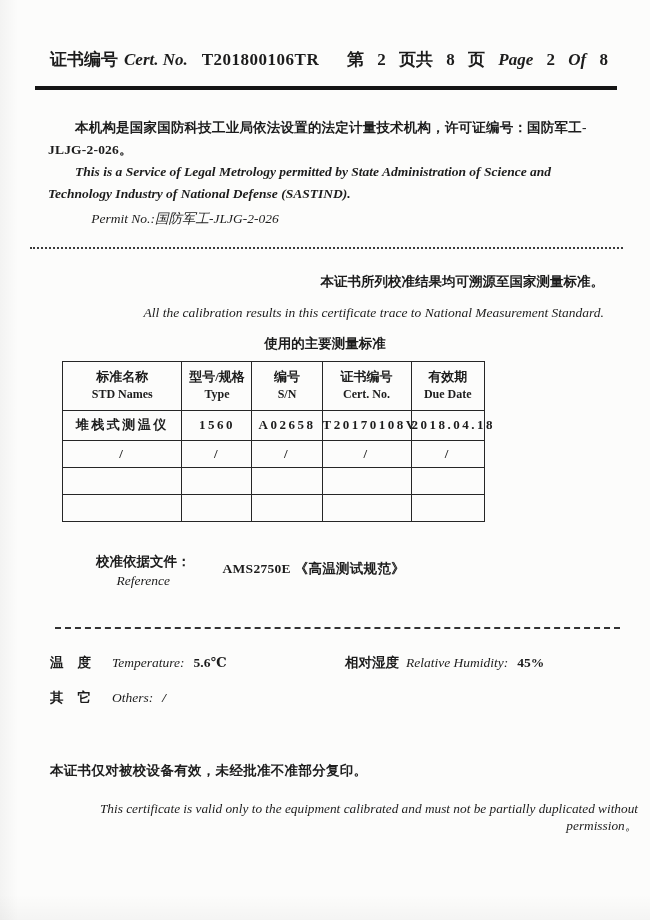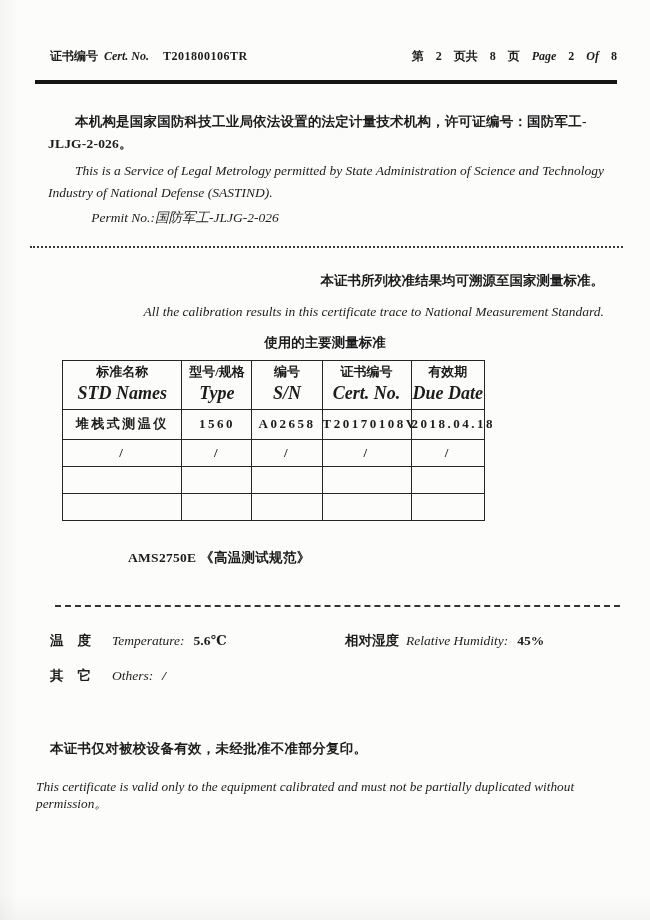--- a/index.html
+++ b/index.html
@@ -21,37 +21,37 @@
 
   .zh { font-family: "Liberation Serif", "DejaVu Sans", sans-serif; }
   .en-it { font-style: italic; font-family: "Liberation Serif", "DejaVu Serif", serif; }
   .b { font-weight: bold; }
 
   
   .header-row {
     display: flex;
     justify-content: space-between;
     align-items: flex-end;
-    margin: 48px 33px 0 50px;
-    font-size: 12px;
+    margin: 48px 42px 0 50px;
+    font-size: 17px;
   }
   .header-left > span { margin-right: 6px; }
   .header-left .cert-number { letter-spacing: 0.5px; margin-left: 8px; }
   .header-right > span { margin-left: 9px; }
 
   .rule-thick {
     margin: 15px 33px 0 35px;
     height: 3.5px;
     background: #151515;
   }
 
   
   .intro { margin: 27px 46px 0 48px; line-height: 1.65; }
   .intro .p-zh { text-indent: 2em; font-weight: 600; letter-spacing: 0.2px; }
-  .intro .p-en { text-indent: 2em; margin-top: 5px; line-height: 1.6; }
+  .intro .p-en { text-indent: 2em; line-height: 1.6; font-weight: bold; }
   .intro .p-permit { text-indent: 3.2em; margin-top: 4px; }
 
   .rule-dotted {
     margin: 17px 27px 0 30px;
     border-top: 2.5px dotted #3a3a3a;
   }
 
   
   .trace { margin: 23px 46px 0 52px; line-height: 1.5; text-align: right; }
   .trace .p-zh { font-weight: 600; }
@@ -67,21 +67,21 @@
     border-collapse: collapse;
     table-layout: fixed;
     font-size: 13px;
   }
   .std-table th, .std-table td {
     border: 1.6px solid #262626;
     text-align: center;
     vertical-align: middle;
   }
   .std-table th { height: 49px; font-weight: 600; line-height: 1.4; }
-  .std-table th .c-en { font-weight: bold; font-style: italic; font-size: 18px; }
+  .std-table th .c-en { font-weight: bold; font-size: 12px; }
   .std-table td { height: 27px; letter-spacing: 2.5px; font-weight: 600; }
   .std-table tr.first-data td { height: 30px; }
 
   
   .reference-row { display: flex; align-items: center; margin: 30px 0 0 96px; }
   .reference-label { text-align: center; line-height: 1.45; }
   .reference-label .r-zh { font-weight: 600; }
   .reference-value { margin-left: 32px; font-weight: 600; letter-spacing: 0.3px; position: relative; top: -2px; }
 
   .rule-dashed {
@@ -96,21 +96,21 @@
   .env-row { display: flex; margin: 25px 0 0 50px; align-items: flex-end; }
   .env-left { width: 295px; }
   .env-item .lbl-zh { font-weight: 600; margin-right: 7px; }
   .env-item .lbl-sp { letter-spacing: 14px; }
   .env-item .lbl-en { margin-right: 6px; }
   .env-item .val { font-weight: 600; margin-left: 3px; }
   .others-row { margin: 17px 0 0 50px; }
 
   
   .footer-zh { margin: 55px 46px 0 50px; font-weight: 600; letter-spacing: 0.3px; }
-  .footer-en { margin: 21px 12px 0 36px; font-size: 13.3px; }
+  .footer-en { margin: 21px 12px 0 36px; font-size: 13.3px; text-align: right; }
 </style>
 </head>
 <body>
 
 <div class="page">
 
   <div class="header-row">
     <div class="header-left">
       <span class="zh b">证书编号</span><span class="en-it b">Cert. No.</span><span class="b cert-number">T201800106TR</span>
     </div>
@@ -204,20 +204,24 @@
           <td class="zh"></td>
           <td class="zh"></td>
           <td class="zh"></td>
           <td class="zh"></td>
           <td class="zh"></td>
         </tr>
       </tbody>
   </table>
 
   <div class="reference-row">
+    <div class="reference-label">
+      <div class="r-zh zh">校准依据文件：</div>
+      <div class="r-en en-it">Reference</div>
+    </div>
     <div class="reference-value zh">AMS2750E 《高温测试规范》</div>
   </div>
 
   <div class="rule-dashed"></div>
 
 
   <div class="env-row">
     <div class="env-left env-item">
       <span class="lbl-zh lbl-sp zh">温度</span><span class="lbl-en en-it">Temperature:</span><span class="val">5.6℃</span>
     </div>

